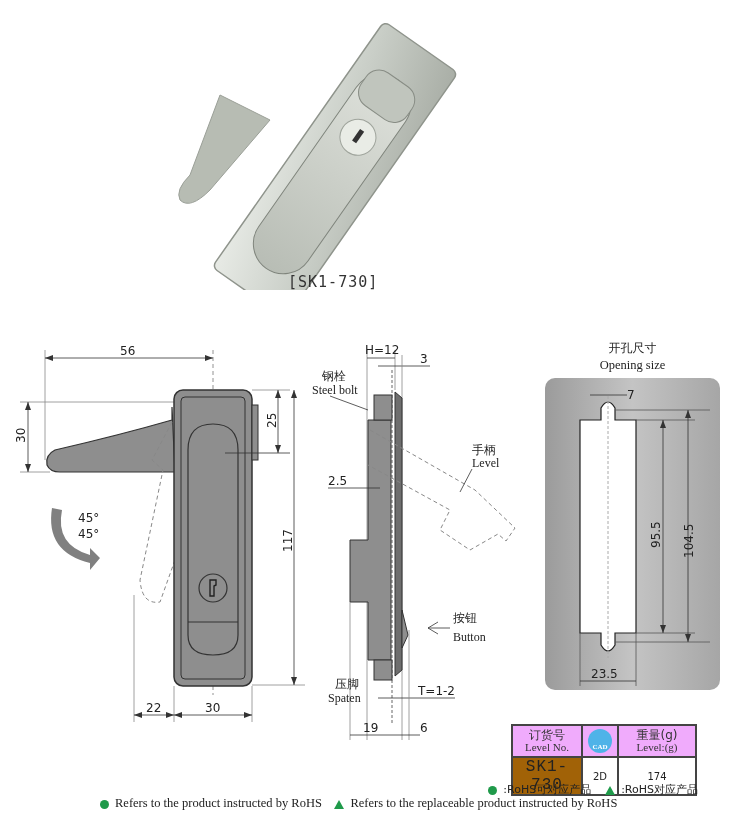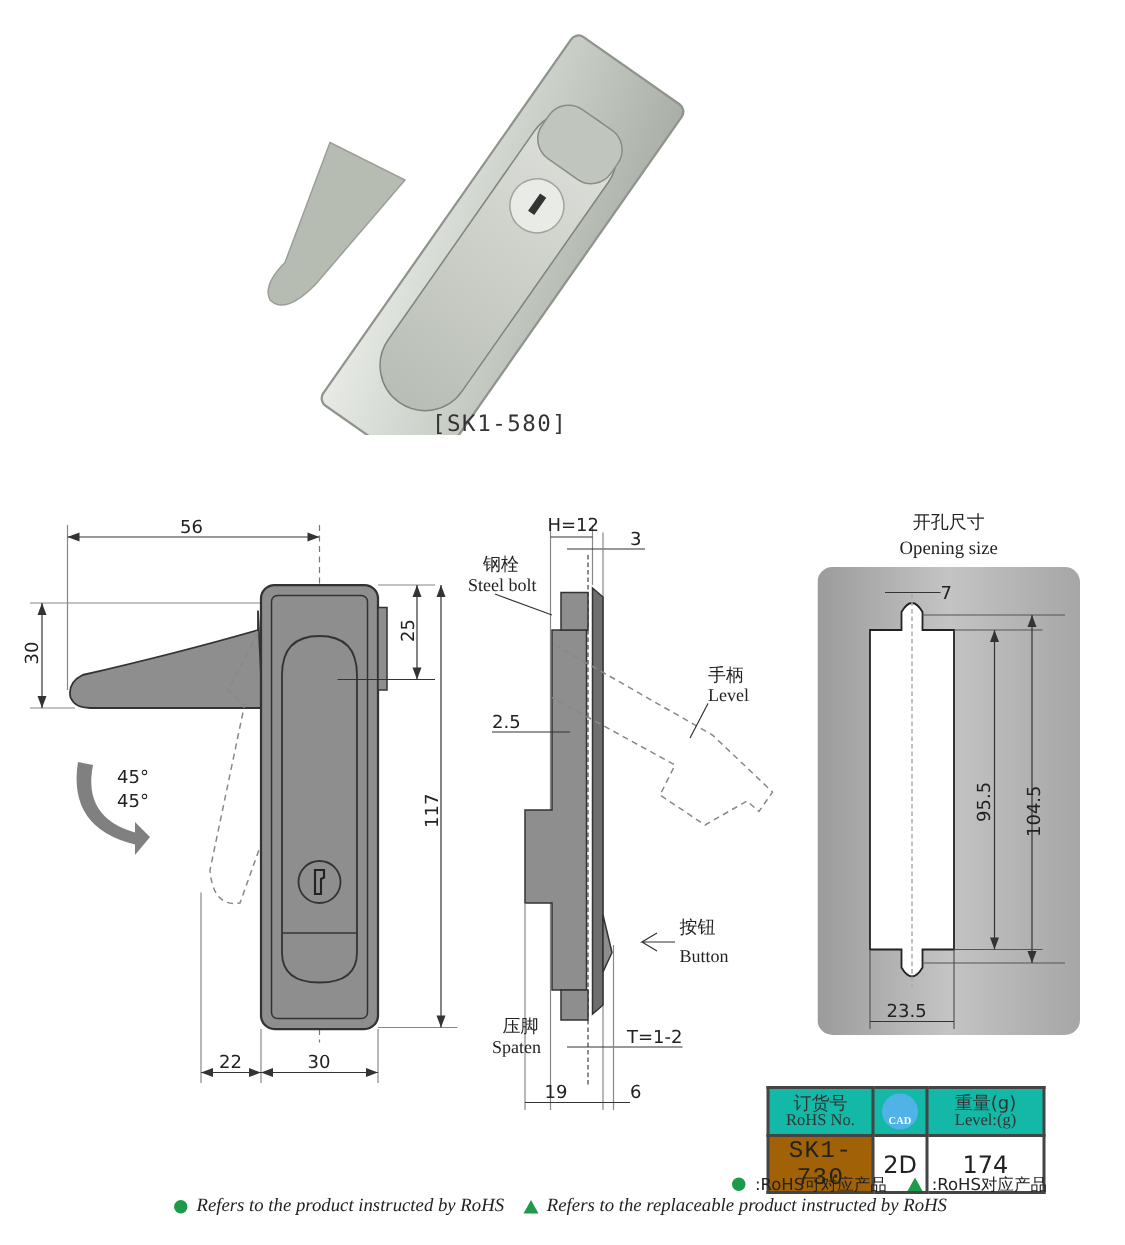--- a/index.html
+++ b/index.html
@@ -5,27 +5,27 @@
   html, body { margin:0; padding:0; background:#ffffff; }
   body { width:750px; height:830px; position:relative; overflow:hidden; font-family:"Liberation Sans", sans-serif; color:#222; }
   .abs { position:absolute; }
   svg text { font-family:"Liberation Sans", sans-serif; }
   .dim { font-family:"DejaVu Sans", sans-serif; font-size:12px; fill:#222; }
   .lbl-cn { font-family:"DejaVu Sans", sans-serif; font-size:12px; fill:#222; }
   .lbl-en { font-family:"Liberation Serif", serif; font-size:12px; fill:#222; }
   .caption { font-family:"DejaVu Sans Mono", monospace; font-size:15px; letter-spacing:1px; color:#333; }
   table.spec { border-collapse:collapse; position:absolute; left:511px; top:724px; font-size:11px; }
   table.spec td { border:2px solid #444; text-align:center; padding:0; }
-  .hdr { background:#14b8a6; color:#333; font-family:"Liberation Serif", serif; line-height:12px; }
+  .hdr { background:#f0abfc; color:#333; font-family:"Liberation Serif", serif; line-height:12px; }
   .hdr .cn { font-family:"DejaVu Sans", sans-serif; font-size:12px; }
   .item { background:#a16207; font-family:Liberation Mono, monospace; font-size:16px; letter-spacing:1px; }
-  .val { background:#fff; font-family:"DejaVu Sans", sans-serif; font-size:16px; }
+  .val { background:#fff; font-family:"DejaVu Sans", sans-serif; font-size:10px; }
   .legend { position:absolute; font-size:12px; color:#222; }
   .legend-cn { font-family:"DejaVu Sans", sans-serif; right:52px; top:782px; font-size:11px; }
-  .legend-en { font-family:"Liberation Serif", serif; left:116px; top:796px; font-size:12.5px;font-style:italic; }
+  .legend-en { font-family:"Liberation Serif", serif; left:100px; top:796px; font-size:12.5px; }
   .dot { display:inline-block; width:9px; height:9px; border-radius:50%; background:#1f9a4a; vertical-align:middle; margin-right:6px; }
   .tri { display:inline-block; width:0; height:0; border-left:5px solid transparent; border-right:5px solid transparent; border-bottom:9px solid #1f9a4a; vertical-align:middle; margin-right:6px; }
 </style>
 </head>
 <body>
 
 <svg class="abs" style="left:150px;top:10px" width="360" height="280">
   <defs>
     <linearGradient id="metal" x1="0" y1="0" x2="1" y2="1">
       <stop offset="0" stop-color="#e8ebe6"></stop>
@@ -41,21 +41,21 @@
   <path d="M70 85 L120 110 L60 180 Q40 200 30 190 Q25 180 40 165 Z" fill="#b7bcb3" stroke="#9a9f97" stroke-width="1"></path>
 
   <g transform="translate(185,160) rotate(-55)">
     <rect x="-150" y="-45" width="300" height="90" rx="6" fill="url(#metal)" stroke="#8f948c" stroke-width="1.5"></rect>
     <rect x="-120" y="-30" width="230" height="60" rx="30" fill="url(#metal2)" stroke="#7f847c" stroke-width="1"></rect>
     <circle cx="40" cy="0" r="18" fill="#e9ece6" stroke="#9fa49c"></circle>
     <rect x="34" y="-3" width="14" height="5" fill="#333"></rect>
     <rect x="70" y="-28" width="40" height="56" rx="16" fill="#c0c5bd" stroke="#888d85"></rect>
   </g>
 </svg>
-<div class="abs caption" style="left:288px;top:273px">[SK1-580]</div>
+<div class="abs caption" style="left:288px;top:273px">[SK1-730]</div>
 
 <svg class="abs" style="left:0;top:330px" width="320" height="420">
 
   <line x1="45" y1="20" x2="45" y2="130" stroke="#888" stroke-width="0.8"></line>
   <line x1="45" y1="28" x2="213" y2="28" stroke="#333" stroke-width="0.8"></line>
   <polygon points="45,28 53,25 53,31" fill="#333"></polygon>
   <polygon points="213,28 205,25 205,31" fill="#333"></polygon>
   <text class="dim" x="120" y="25">56</text>
   <line x1="213" y1="20" x2="213" y2="365" stroke="#777" stroke-width="0.8" stroke-dasharray="4,3"></line>
 
@@ -188,21 +188,21 @@
   <line x1="91" y1="255" x2="91" y2="308" stroke="#555" stroke-width="0.8"></line>
   <line x1="35" y1="303" x2="91" y2="303" stroke="#333" stroke-width="0.8"></line>
   <text class="dim" x="46" y="300">23.5</text>
 </svg>
 
 <table class="spec">
   <tbody>
       <tr>
     <td class="hdr" style="width:68px;height:30px">
       <div class="cn">订货号</div>
-      <div>RoHS No.</div>
+      <div>Level No.</div>
     </td>
     <td class="hdr" style="width:34px">
       <div style="width:24px;height:24px;border-radius:50%;background:#4fb3e8;margin:0 auto;color:#fff;font-size:7px;line-height:36px;font-weight:bold;">CAD</div>
     </td>
     <td class="hdr" style="width:76px">
       <div class="cn">重量(g)</div>
       <div>Level:(g)</div>
     </td>
   </tr>
   <tr>

